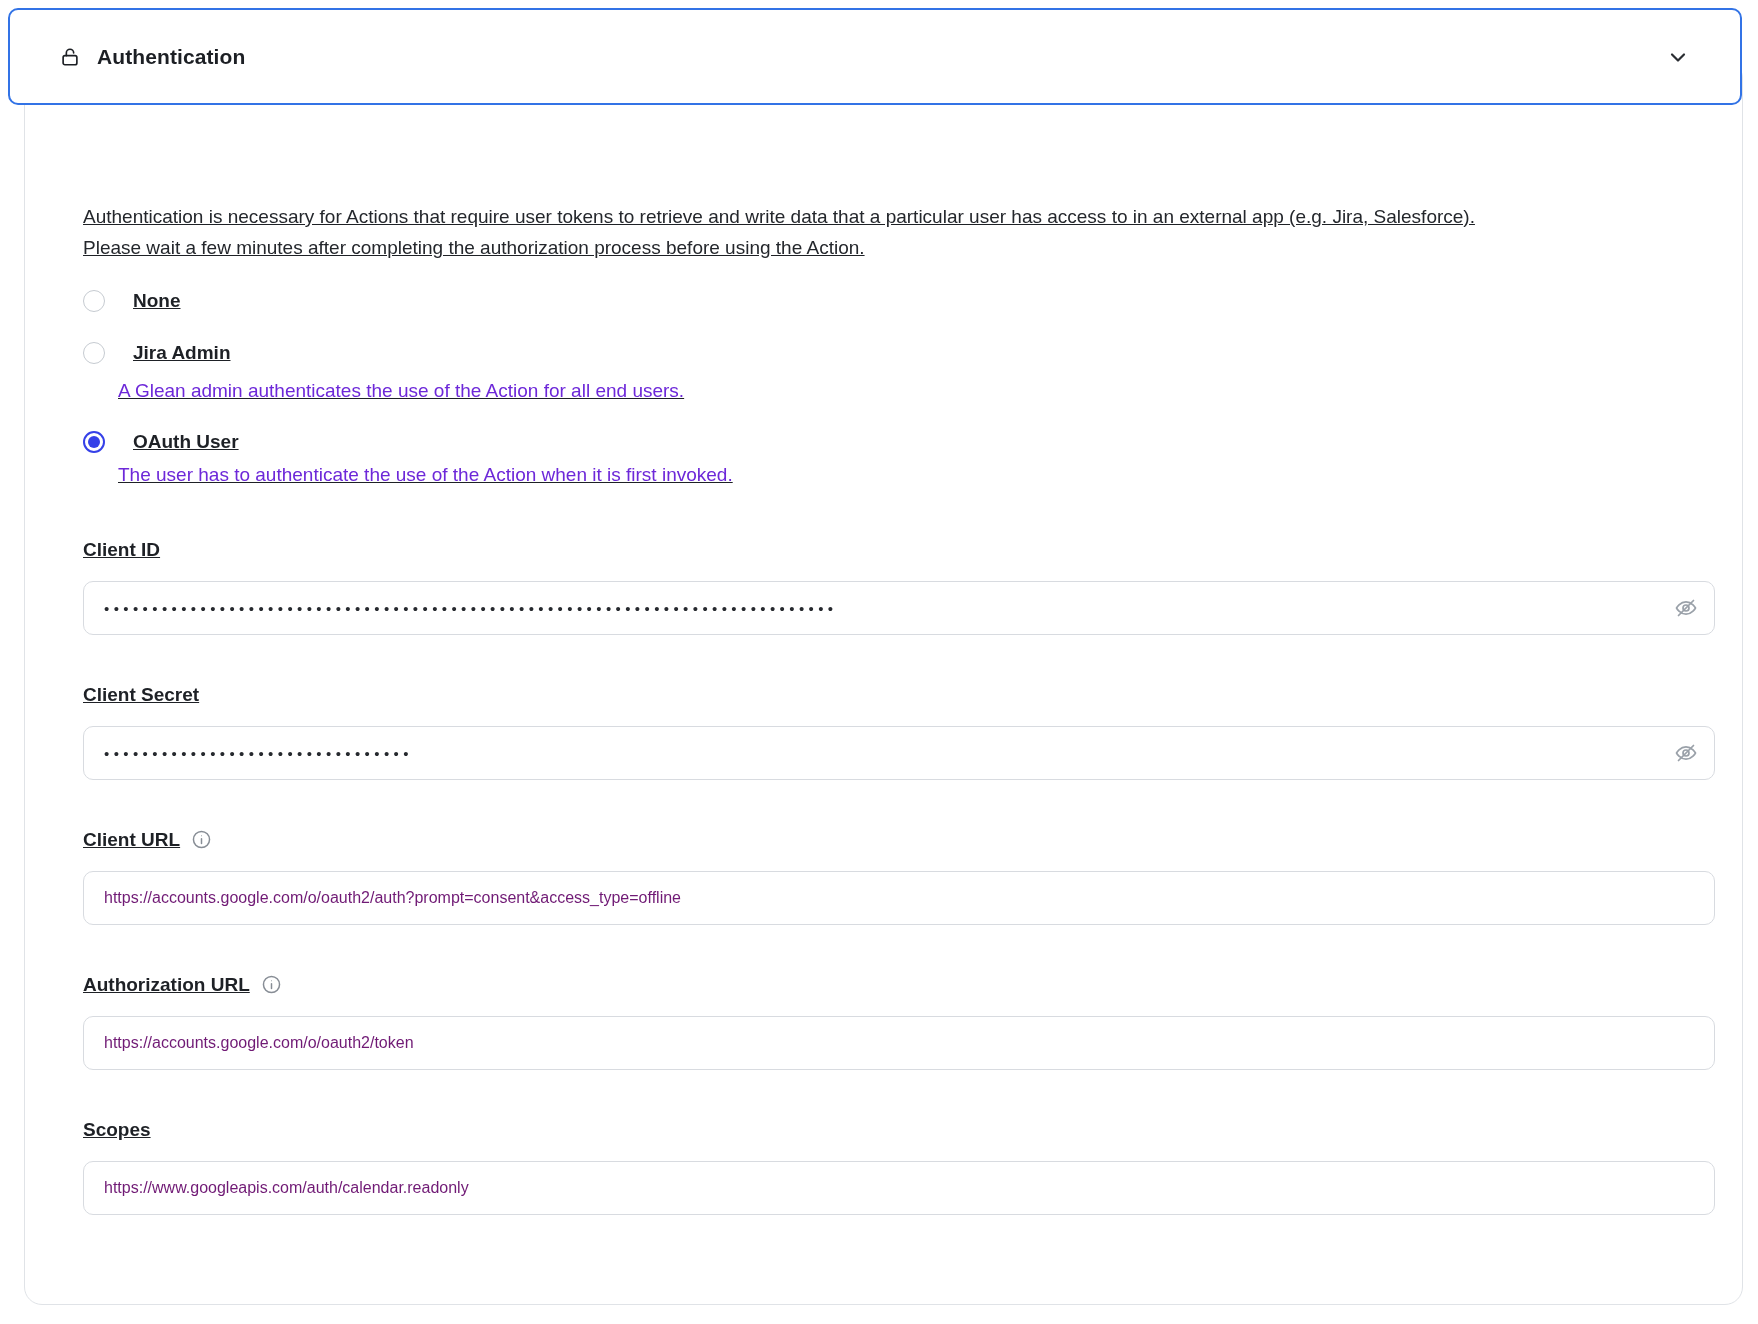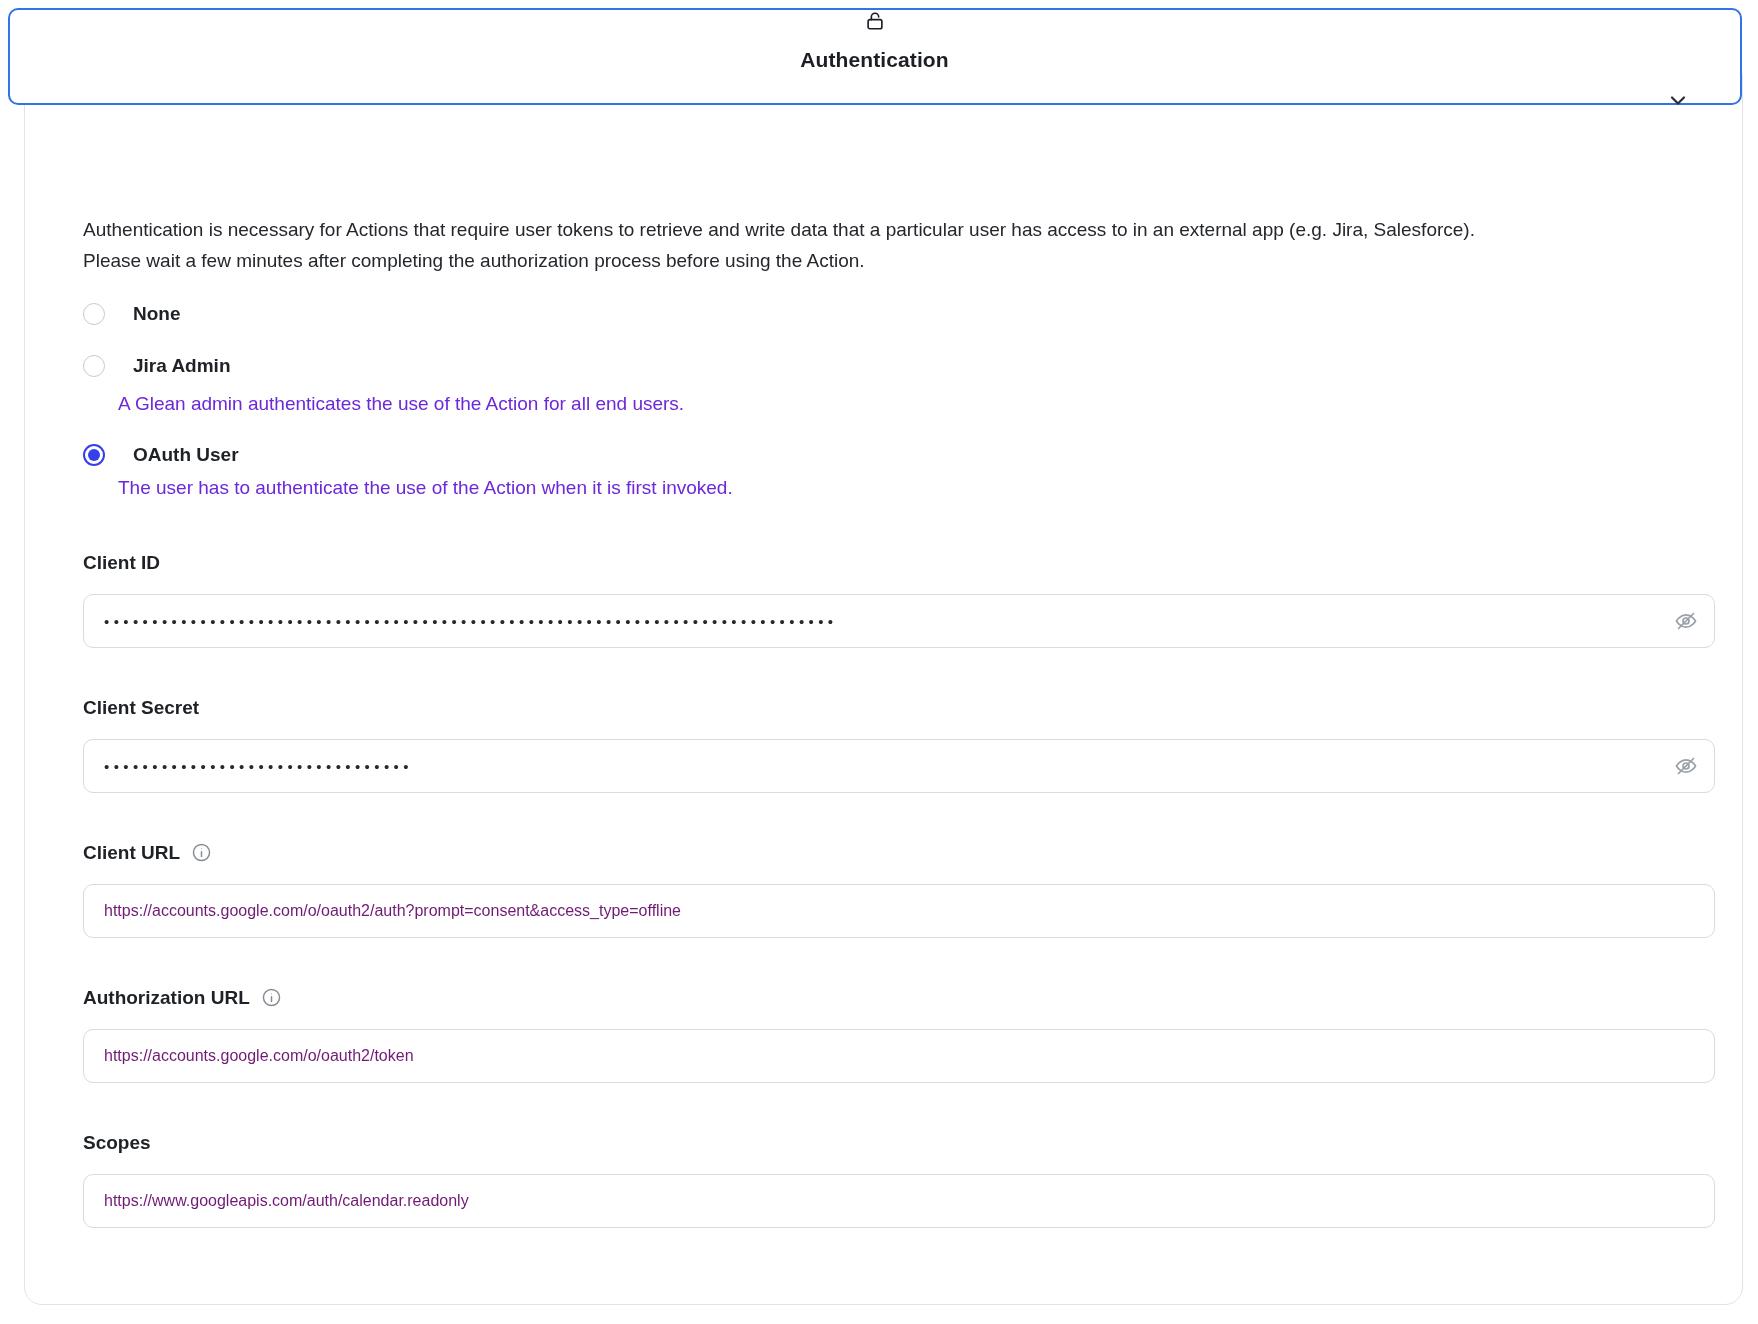--- a/index.html
+++ b/index.html
@@ -15,27 +15,27 @@
     font-family:"Liberation Sans","DejaVu Sans",sans-serif;color:var(--text);}
   .page{position:relative;width:1758px;height:1324px;overflow:hidden;}
 
   
   .outer-card{position:absolute;left:24px;top:60px;width:1719px;height:1245px;
     background:#fff;border:1px solid var(--card-border);border-radius:18px;}
 
   
   .header-card{position:absolute;left:8px;top:8px;width:1734px;height:97px;
     background:#fff;border:2px solid var(--focus-border);border-radius:10px;
-    display:flex;align-items:center;gap:16px;padding:0 50px 0 49px;z-index:3;cursor:pointer;flex-direction:column;}
+    display:flex;align-items:center;gap:16px;padding:0 50px 0 49px;z-index:3;cursor:pointer;}
   .header-title{font-size:21px;font-weight:600;color:#1c1f24;letter-spacing:.1px;}
   .icon{display:inline-flex;align-items:center;justify-content:center;flex:none;}
   .chevron{margin-left:auto;}
 
   
-  .content{position:absolute;left:58px;top:153px;width:1632px;z-index:2;}
+  .content{position:absolute;left:58px;top:140px;width:1632px;z-index:2;text-decoration:underline;}
   .desc{font-size:19px;line-height:31px;max-width:1425px;color:#24272c;}
 
   .group-label{margin-top:37px;font-size:19px;font-weight:700;height:23px;line-height:23px;}
 
   .radio-row{display:flex;align-items:center;gap:28px;height:24px;cursor:pointer;}
   .radio-row.r-none{margin-top:26px;}
   .radio-row.r-admin{margin-top:28px;}
   .radio-row.r-user{margin-top:27px;}
   .radio{width:22px;height:22px;border-radius:50%;border:1.5px solid #c6cbd1;background:#fff;
     display:inline-flex;align-items:center;justify-content:center;flex:none;}

